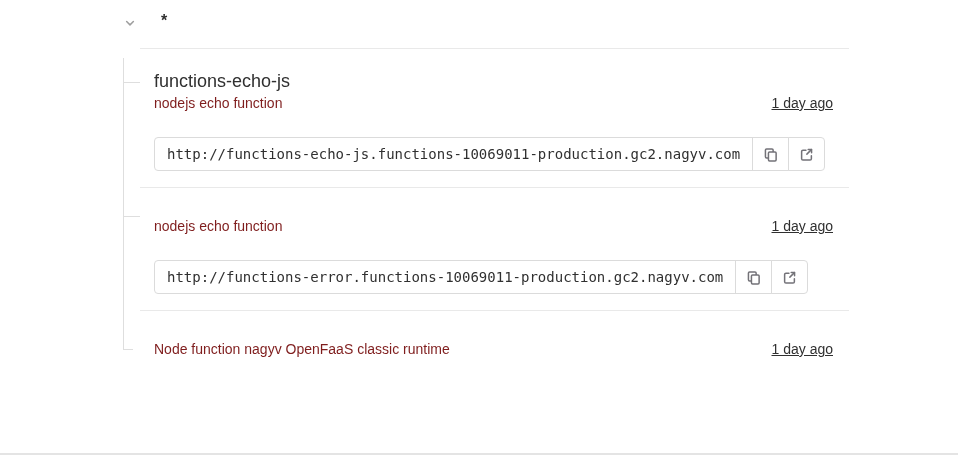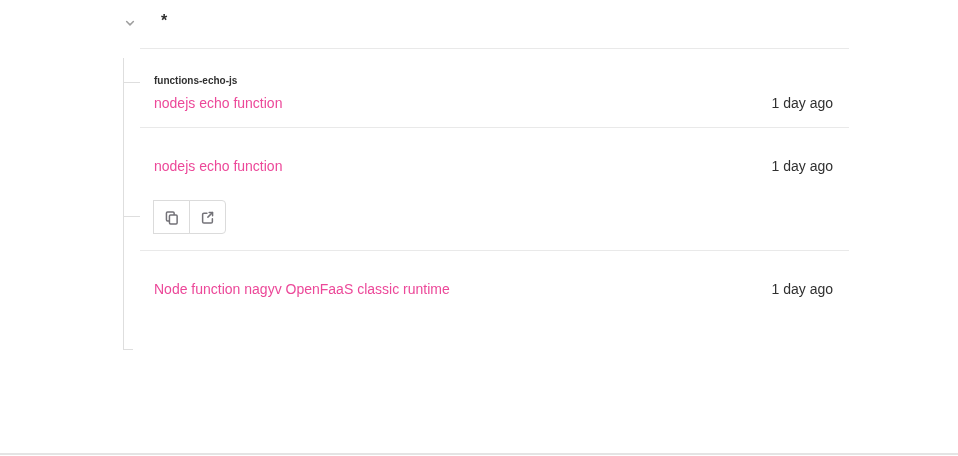--- a/index.html
+++ b/index.html
@@ -46,37 +46,37 @@
     left: 140px; top: 48px;
     width: 709px;
     border-top: 1px solid #e9e9e9;
   }
   .fn-row {
     padding: 24px 16px 16px 14px;
     border-bottom: 1px solid #e9e9e9;
   }
   .fn-row:last-child { border-bottom: none; }
   .fn-name {
-    font-size: 10px;
-    font-weight: 700;
+    font-size: 18px;
+    font-weight: 400;
     line-height: 16px;
     color: #303030;
   }
   .fn-meta {
     display: flex;
     justify-content: space-between;
     align-items: baseline;
     margin-top: 6px;
   }
   .fn-desc, .fn-time {
     font-size: 14px;
     line-height: 16px;
-    color: #ec4899;
-  }
-  .fn-time { color: #303030; white-space: nowrap; }
+    color: #7f1d1d;
+  }
+  .fn-time { color: #303030; white-space: nowrap; text-decoration: underline; }
 
   
   .url-group {
     display: inline-flex;
     margin-top: 26px;
     align-items: stretch;
   }
   .url-input {
     height: 34px;
     padding: 0 12px;
@@ -149,28 +149,49 @@
   <div class="tree-tick t3"></div>
 
   <div class="fn-list">
 
     <section class="fn-row">
       <h4 class="fn-name">functions-echo-js</h4>
       <div class="fn-meta">
         <span class="fn-desc">nodejs echo function</span>
         <span class="fn-time">1 day ago</span>
       </div>
+      <div class="url-group">
+        <input class="url-input" readonly="" value="http://functions-echo-js.functions-10069011-production.gc2.nagyv.com" style="width: calc(68ch + 26px);">
+        <button class="url-btn">
+          <span>
+            <svg width="15" height="15" viewBox="0 0 16 16" fill="none" stroke="currentColor" stroke-width="1.6">
+              <rect x="2.6" y="2.1" width="8.2" height="9.6" rx="1.2"></rect>
+              <rect x="5.8" y="5.3" width="8.2" height="9.6" rx="1.2" fill="#ffffff"></rect>
+            </svg>
+          </span>
+        </button>
+        <button class="url-btn">
+          <span>
+            <svg width="15" height="15" viewBox="0 0 16 16" fill="none" stroke="currentColor" stroke-width="1.6" stroke-linecap="round" stroke-linejoin="round">
+              <path d="M13.2 9.2 v3.2 a1.4 1.4 0 0 1 -1.4 1.4 h-7.6 a1.4 1.4 0 0 1 -1.4 -1.4 v-7.6 a1.4 1.4 0 0 1 1.4 -1.4 h3.2"></path>
+              <path d="M9.8 2.6 h3.6 v3.6"></path>
+              <path d="M13.2 2.8 L8.4 7.6"></path>
+            </svg>
+          </span>
+        </button>
+      </div>
     </section>
 
     <section class="fn-row">
       <div class="fn-meta">
         <span class="fn-desc">nodejs echo function</span>
         <span class="fn-time">1 day ago</span>
       </div>
       <div class="url-group">
+        <input class="url-input" readonly="" value="http://functions-error.functions-10069011-production.gc2.nagyv.com" style="width: calc(66ch + 26px);">
         <button class="url-btn">
           <span>
             <svg width="15" height="15" viewBox="0 0 16 16" fill="none" stroke="currentColor" stroke-width="1.6">
               <rect x="2.6" y="2.1" width="8.2" height="9.6" rx="1.2"></rect>
               <rect x="5.8" y="5.3" width="8.2" height="9.6" rx="1.2" fill="#ffffff"></rect>
             </svg>
           </span>
         </button>
         <button class="url-btn">
           <span>

